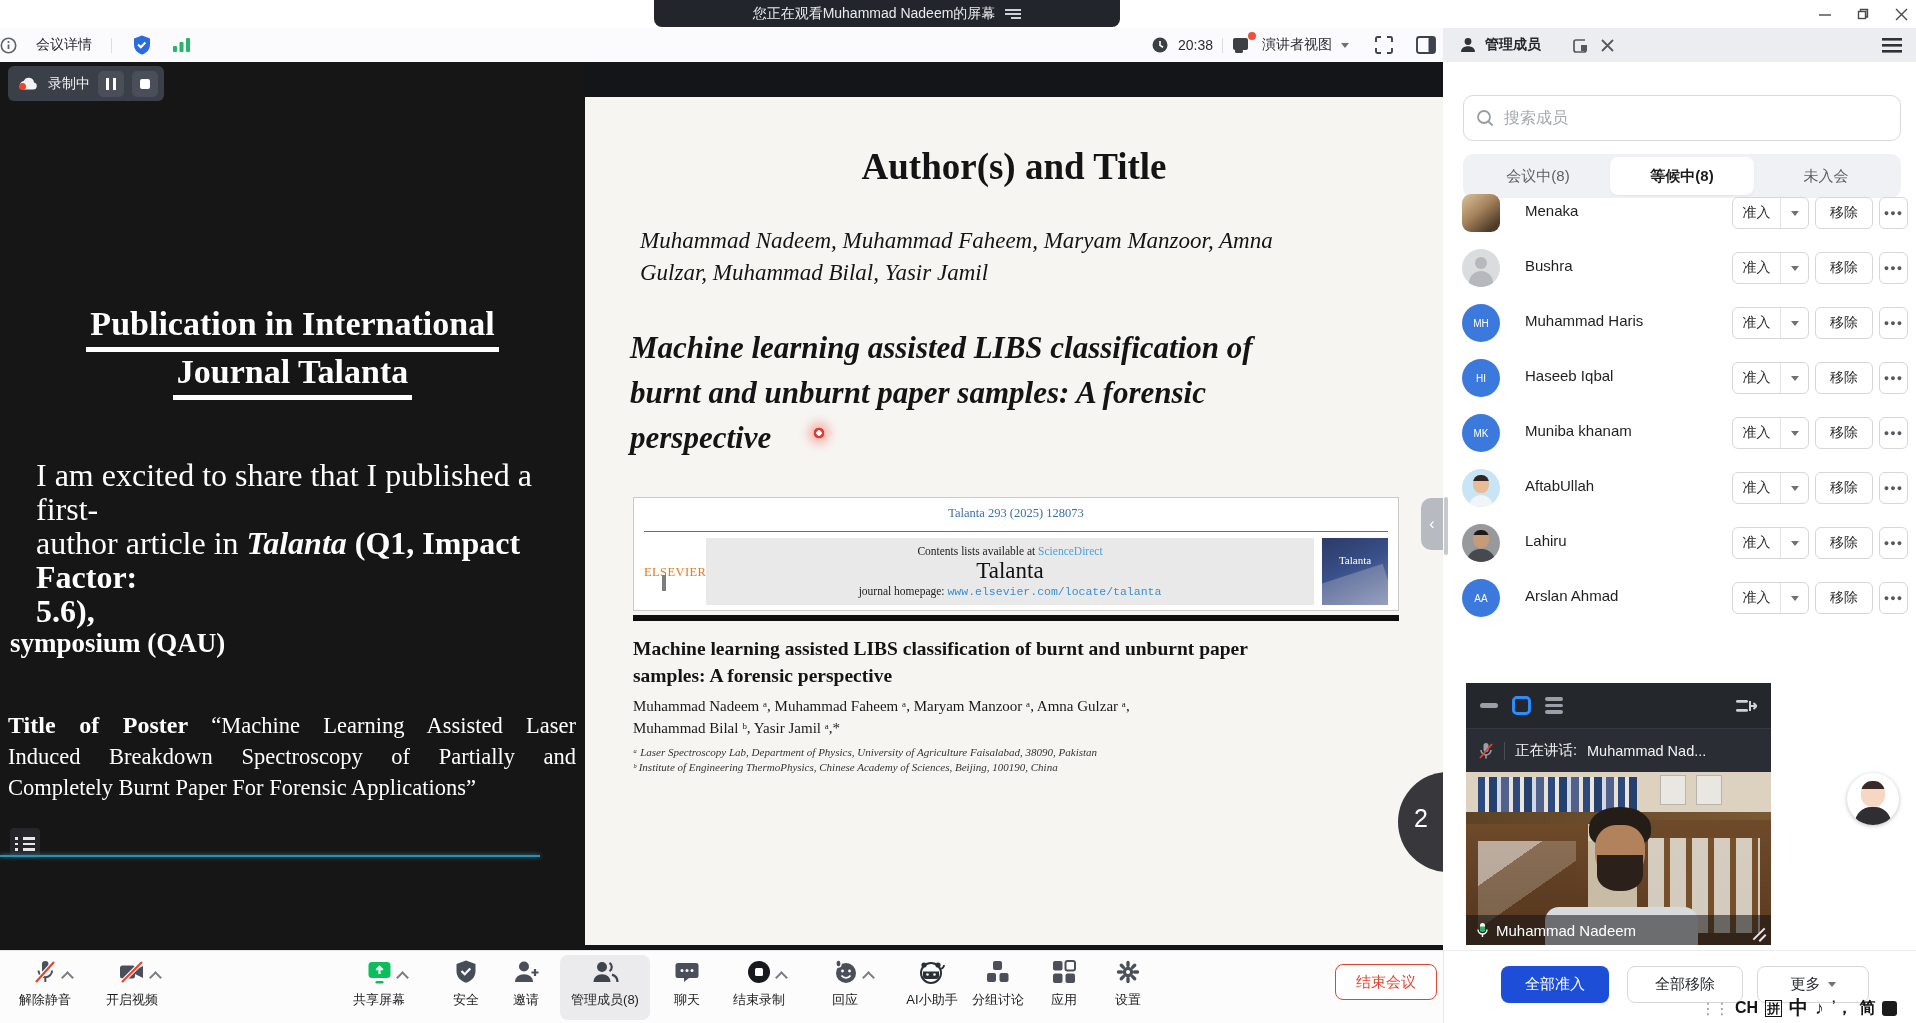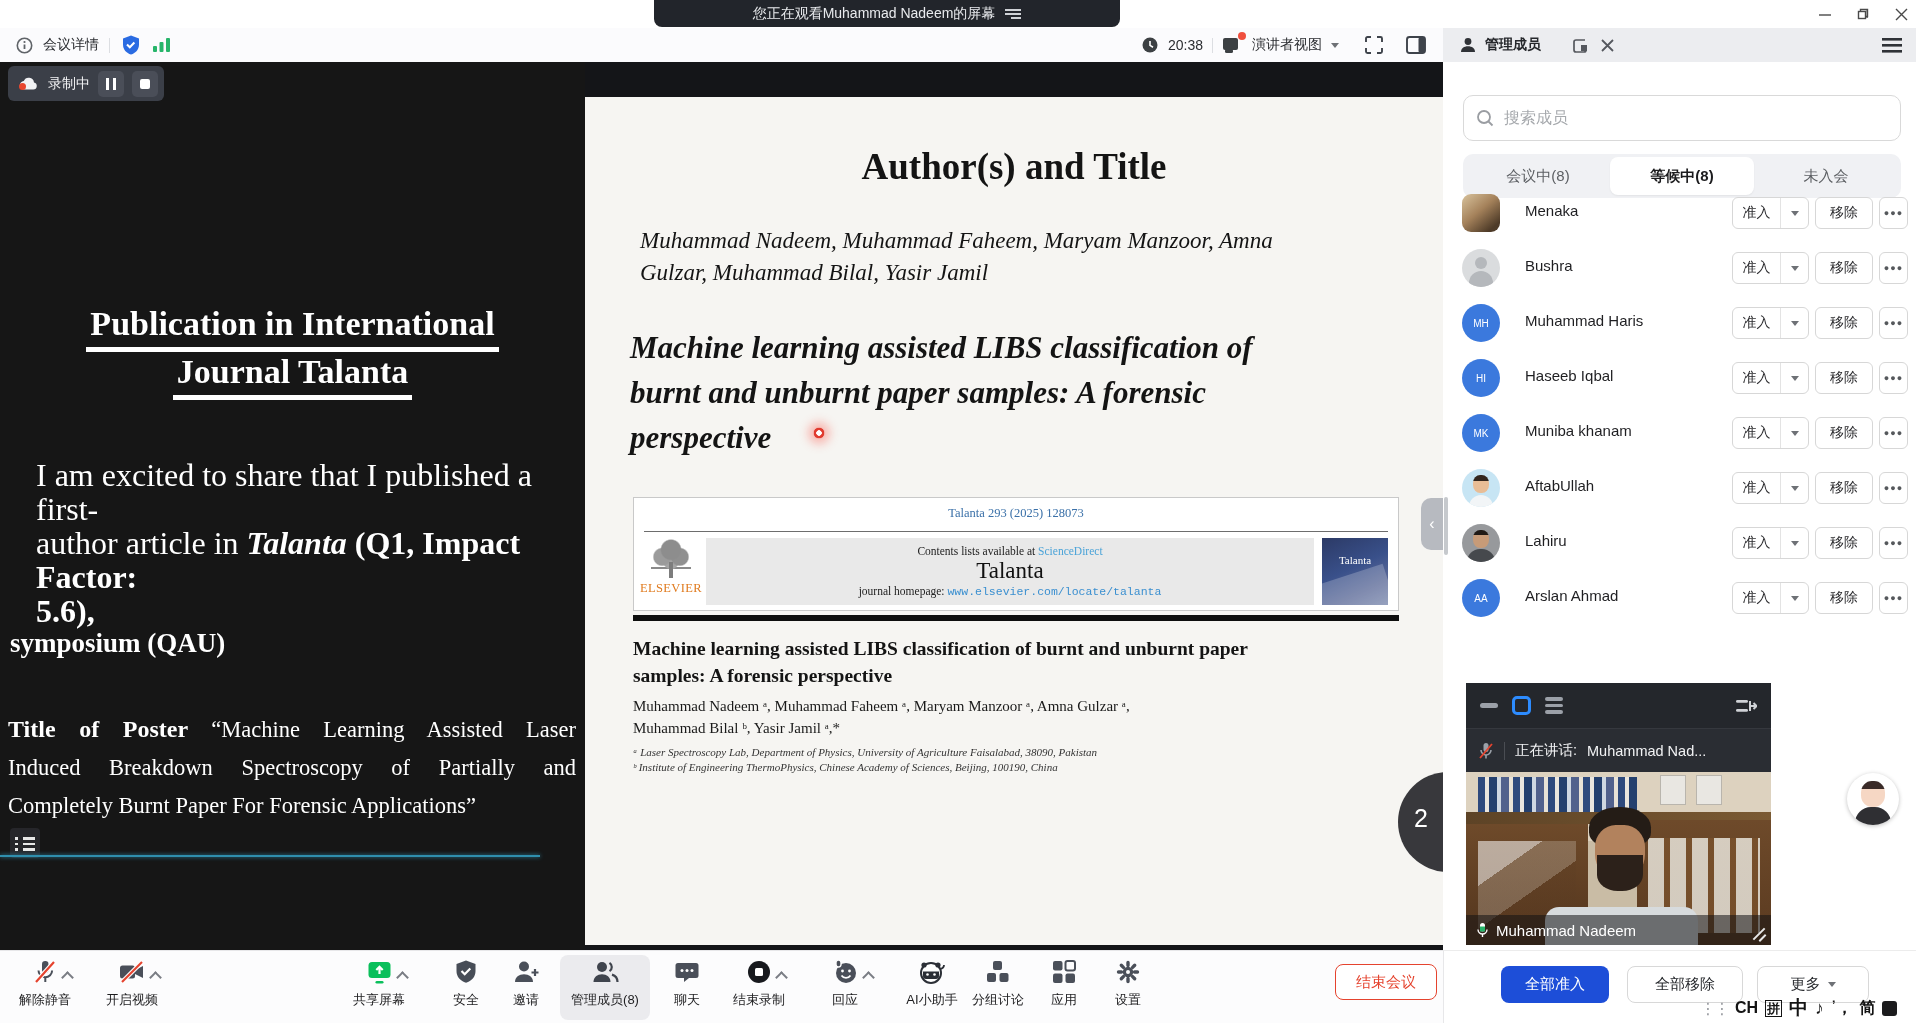--- a/index.html
+++ b/index.html
@@ -12,22 +12,22 @@
   .titlebar{position:absolute;left:0;top:0;width:1916px;height:28px;background:#fff;}
   .banner{position:absolute;left:654px;top:0;width:466px;height:27px;background:#22252b;
           color:#e8eaed;border-radius:0 0 8px 8px;display:flex;align-items:center;
           justify-content:center;gap:10px;font-size:14px;}
   .banner .mico span{display:block;height:2px;background:#cfd2d6;margin:2px 0;}
   .winbtn{position:absolute;top:4px;width:26px;height:20px;display:flex;align-items:center;justify-content:center;}
   .wmin{left:1812px;} .wmax{left:1850px;} .wclose{left:1888px;}
   
   .topbar{position:absolute;left:0;top:28px;width:1443px;height:34px;background:#fbfbfd;
           display:flex;align-items:center;font-size:14px;}
-  .tb-left{display:flex;align-items:center;gap:10px;padding-left:16px;}
-  .tb-right{margin-left:auto;display:flex;align-items:center;gap:9px;padding-right:16px;}
+  .tb-left{display:flex;align-items:center;gap:19px;}
+  .tb-right{margin-left:auto;display:flex;align-items:center;gap:9px;padding-right:6px;}
   .vdiv{width:1px;height:15px;background:#dcdee2;}
   .sb-header{position:absolute;left:1443px;top:28px;width:473px;height:34px;background:#ecedf0;
              display:flex;align-items:center;font-size:14px;color:#26282c;}
   .reddot{position:absolute;right:-3px;top:-4px;width:8px;height:8px;border-radius:50%;background:#f04f3e;}
   
   .main{position:absolute;left:0;top:62px;width:1443px;height:888px;background:#141518;overflow:hidden;}
   .slide-black{position:absolute;left:0;top:0;width:585px;height:888px;background:#161616;color:#fff;
                font-family:"Liberation Serif","DejaVu Serif",serif;}
   .slide-white{position:absolute;left:585px;top:35px;width:858px;height:848px;background:#f6f5f2;color:#141414;
                font-family:"Liberation Serif","DejaVu Serif",serif;}
@@ -39,37 +39,37 @@
   .pausebars span{display:inline-block;width:3px;height:12px;background:#fff;margin:0 2px;}
   .stopsq{width:10px;height:10px;background:#fff;border-radius:2px;}
   .cloudwrap{position:relative;}
   .cloudwrap .rdot{position:absolute;left:1px;bottom:2px;width:7px;height:7px;border-radius:50%;background:#e8462e;}
   
   .bs-title{left:0;top:242px;width:585px;text-align:center;font-weight:bold;font-size:34px;line-height:40px;}
   .bs-title span{display:inline-block;border-bottom:5px solid #ffffff;padding:0 4px 3px;}
   .bs-para{left:36px;top:396px;width:512px;font-size:32px;line-height:34px;}
   .bs-poster{left:10px;top:563px;width:566px;font-weight:bold;font-size:27px;line-height:36px;}
   .jline{text-align:justify;text-align-last:justify;}
-  .bs-ptitle{left:8px;top:648px;width:568px;font-size:22.5px;line-height:38px;}
+  .bs-ptitle{left:8px;top:648px;width:568px;font-size:22.5px;line-height:31px;}
   .listicon{left:10px;top:766px;width:30px;height:30px;background:#26262a;border-radius:4px;padding:6px 5px;}
   .listicon i{display:block;height:2.5px;background:#e8e8e8;margin:3px 0 3px 8px;position:relative;}
   .listicon i::before{content:"";position:absolute;left:-8px;top:0;width:3px;height:2.5px;background:#e8e8e8;}
   .tealline{left:0;top:793px;width:540px;height:2px;background:#2f8fae;box-shadow:0 0 4px #2f8fae;}
   
   .ws-heading{left:0;top:48px;width:858px;text-align:center;font-weight:bold;font-size:37px;}
   .ws-authors{left:55px;top:128px;width:760px;font-style:italic;font-size:23px;line-height:32px;}
   .ws-title{left:45px;top:228px;width:790px;font-weight:bold;font-style:italic;font-size:31px;line-height:45px;}
   .laser{left:228px;top:330px;width:12px;height:12px;border-radius:50%;
          background:radial-gradient(circle,#ffffff 0 2.5px,#e03a2e 3px 5px,rgba(240,90,80,.5) 5.5px);
          box-shadow:0 0 10px 5px rgba(250,110,100,.45);}
   .jbox{left:48px;top:400px;width:766px;height:114px;background:#fff;border:1px solid #c9c9c9;}
   .jcite{position:absolute;left:0;top:8px;width:100%;text-align:center;font-size:12.5px;color:#3a70a8;}
   .jrule{position:absolute;left:10px;right:10px;top:33px;border-top:1.5px solid #6d6d6d;}
   .jrow{position:absolute;left:10px;right:10px;top:40px;bottom:5px;display:flex;align-items:stretch;gap:8px;}
-  .eltree{width:54px;display:flex;flex-direction:column;align-items:center;justify-content:flex-start;}
+  .eltree{width:54px;display:flex;flex-direction:row;align-items:center;justify-content:space-between;}
   .treeimg{width:40px;height:42px;background:
      radial-gradient(circle at 50% 28%,#8d8d8d 0 26%,transparent 30%),
      radial-gradient(circle at 28% 45%,#9b9b9b 0 22%,transparent 26%),
      radial-gradient(circle at 72% 45%,#909090 0 22%,transparent 26%),
      radial-gradient(circle at 50% 55%,#a5a5a5 0 24%,transparent 28%),
      linear-gradient(#0000 0 70%,#8a8a8a 70% 74%,#0000 74%);position:relative;}
   .treeimg::after{content:"";position:absolute;left:18px;top:24px;width:4px;height:16px;background:#7d7d7d;}
   .elname{font-size:12.5px;color:#e07b1f;letter-spacing:.4px;margin-top:1px;}
   .jmid{flex:1;background:#e9e9e9;display:flex;flex-direction:column;align-items:center;justify-content:center;gap:1px;}
   .jmid .l1{font-size:11.5px;color:#222;}

